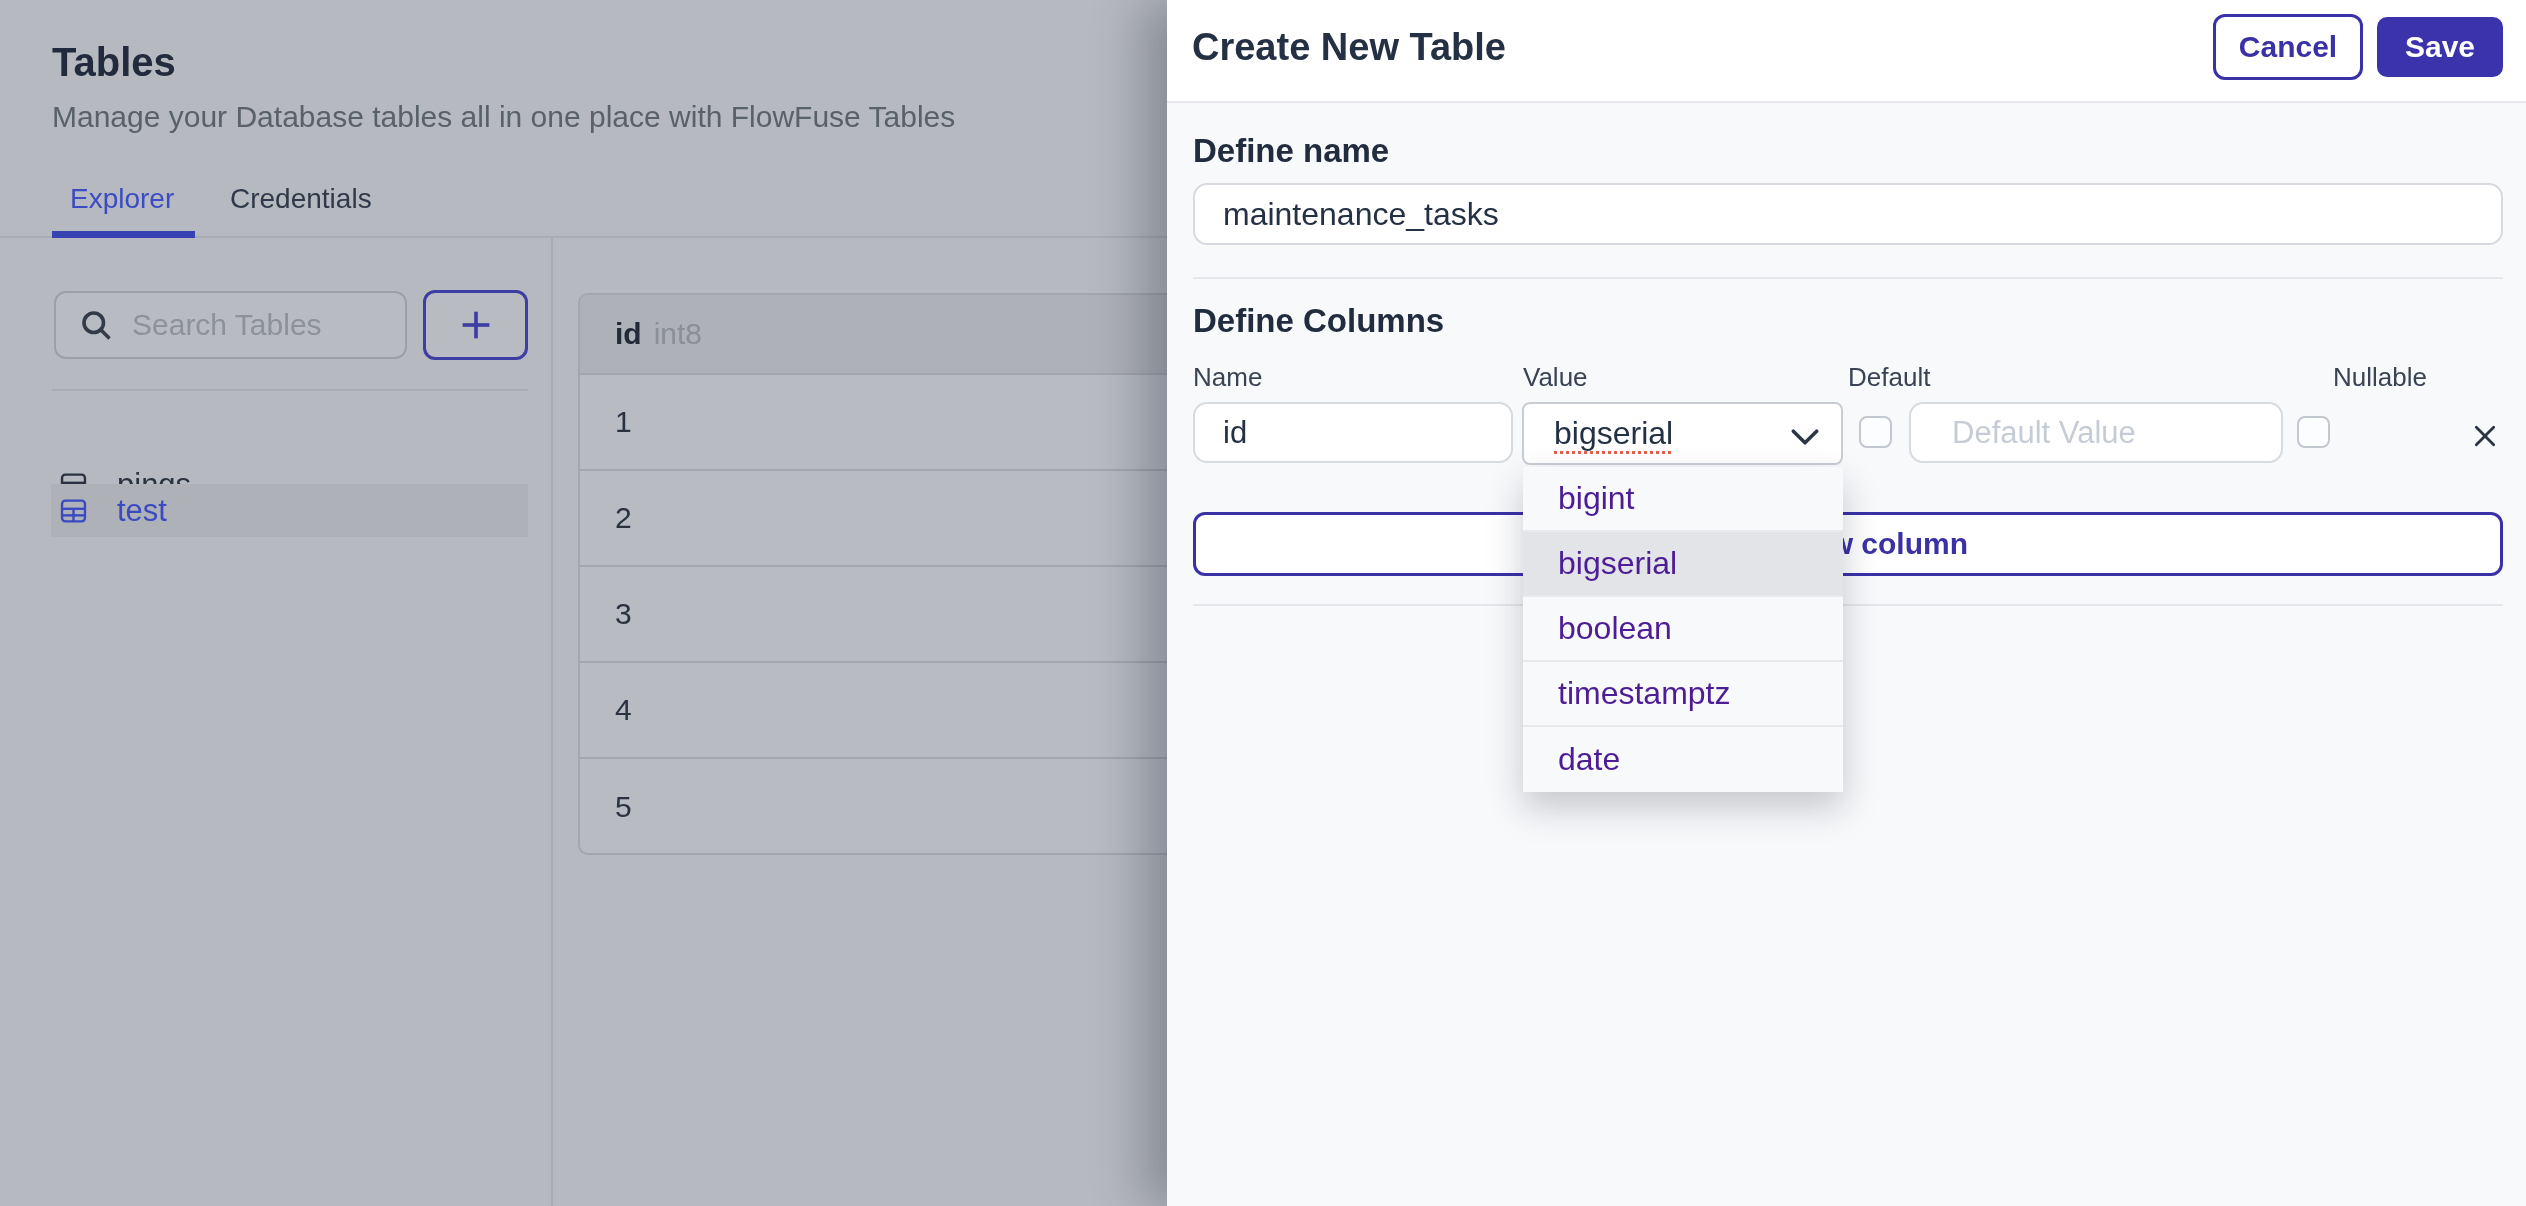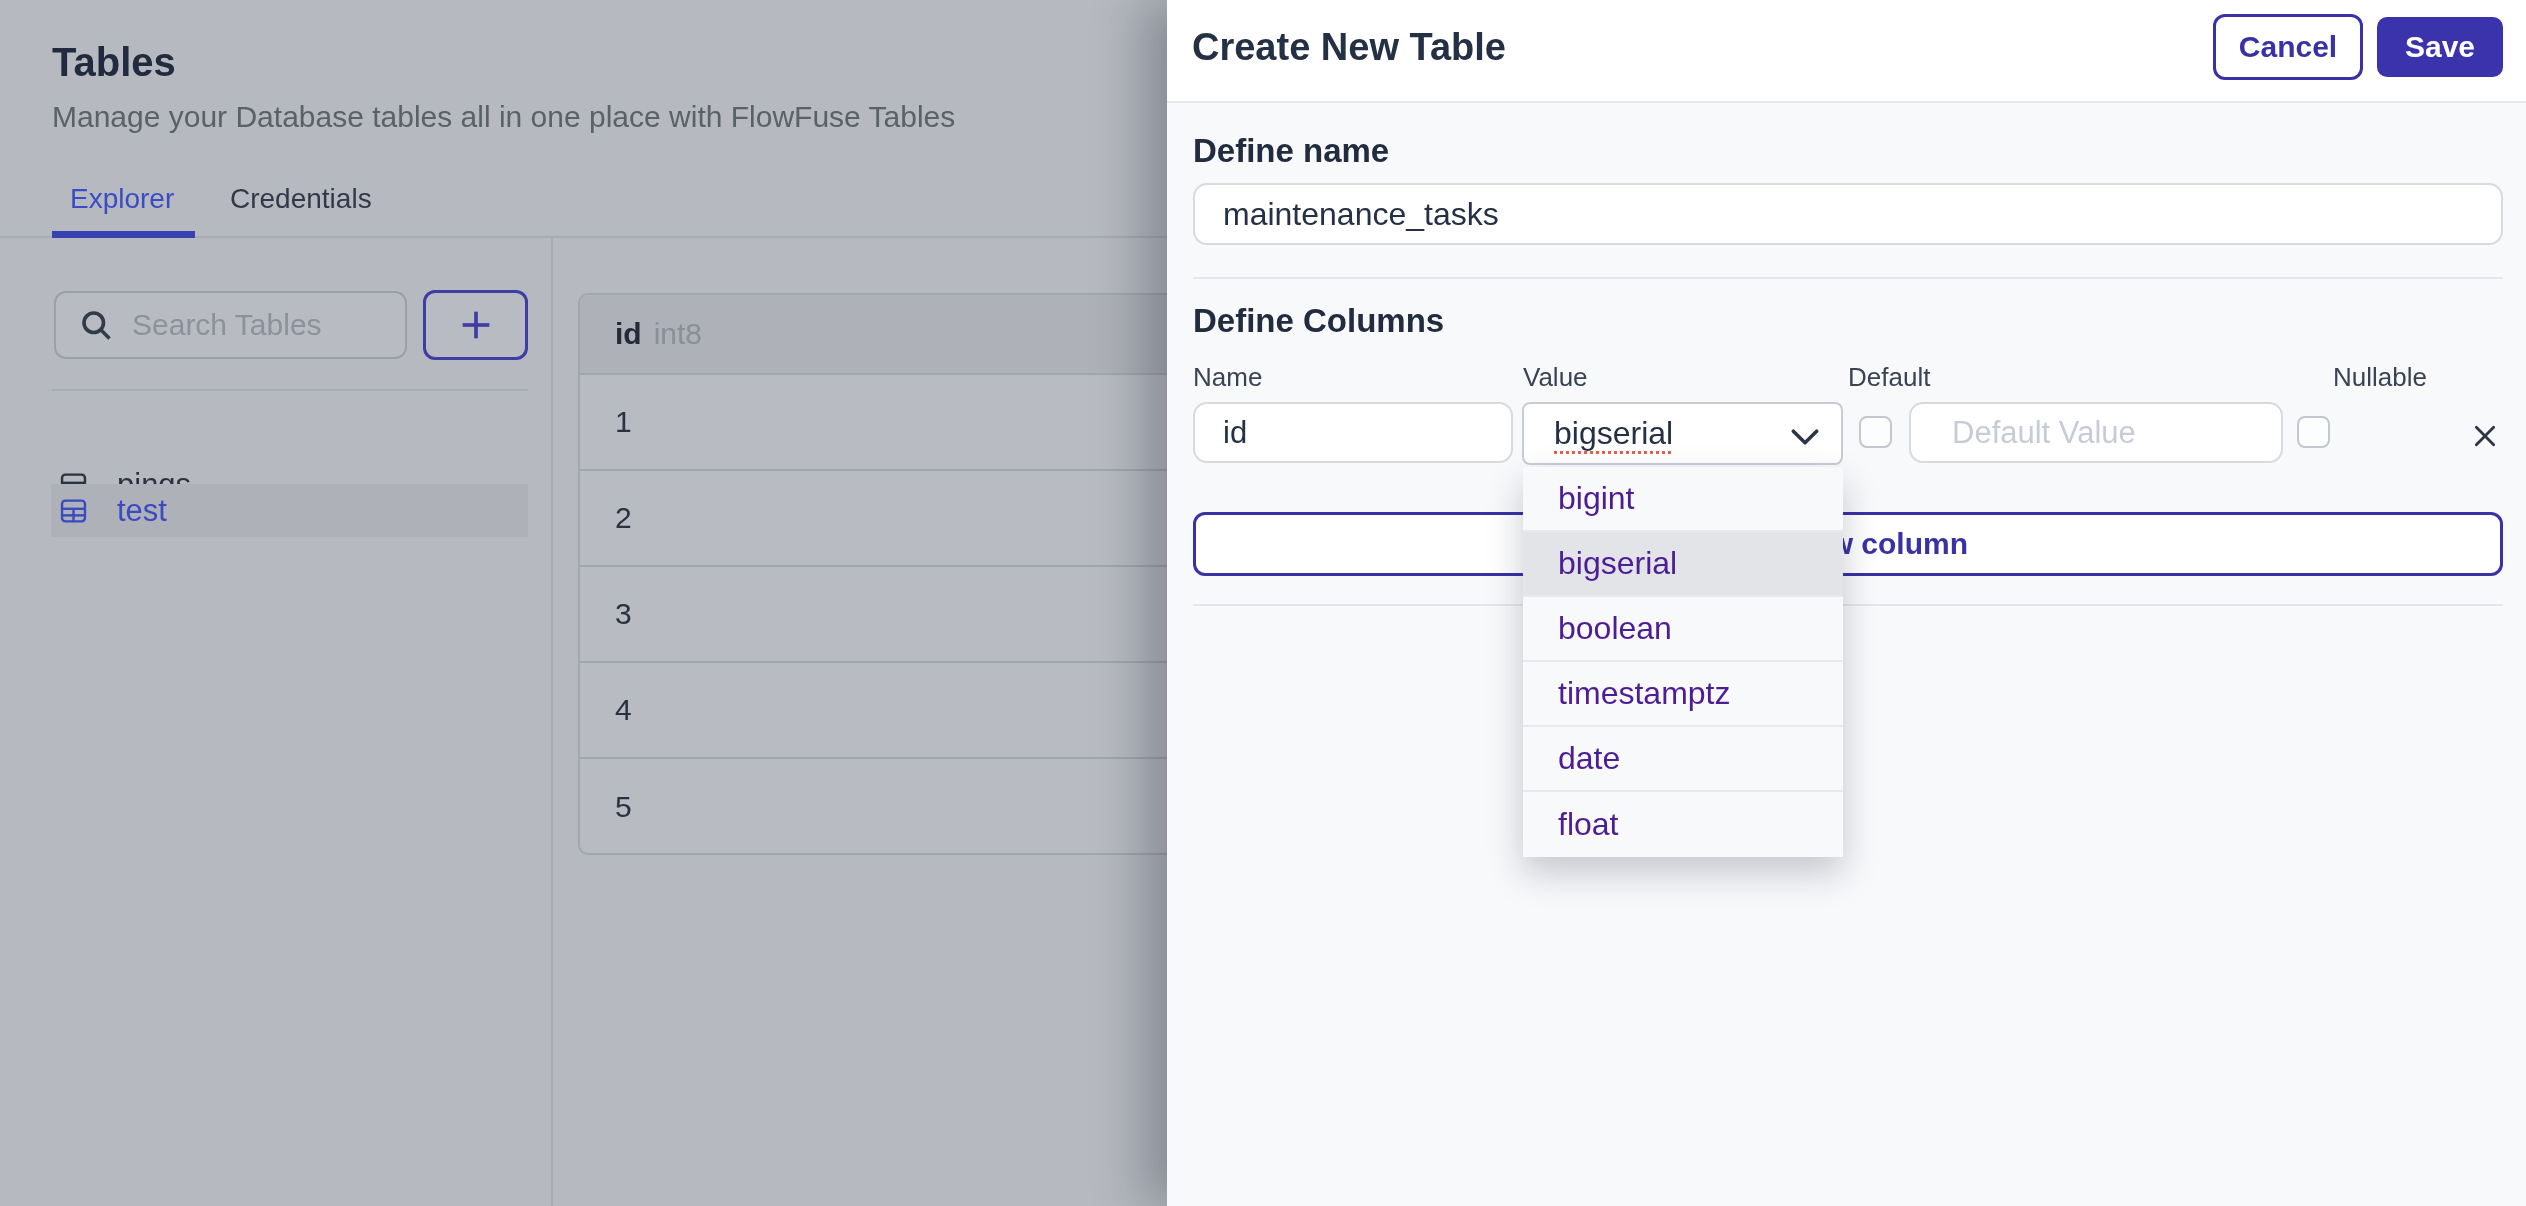--- a/index.html
+++ b/index.html
@@ -205,17 +205,16 @@
     </div>
 
     <div class="sec-divider" style="top:604px;"></div>
 
     <div class="type-dropdown">
       <div class="dd-item">bigint</div>
       <div class="dd-item highlighted">bigserial</div>
       <div class="dd-item">boolean</div>
       <div class="dd-item">timestamptz</div>
       <div class="dd-item">date</div>
-      <div class="dd-item">float</div>
     </div>
   </div>
 
 </div>
 
 </body></html>

